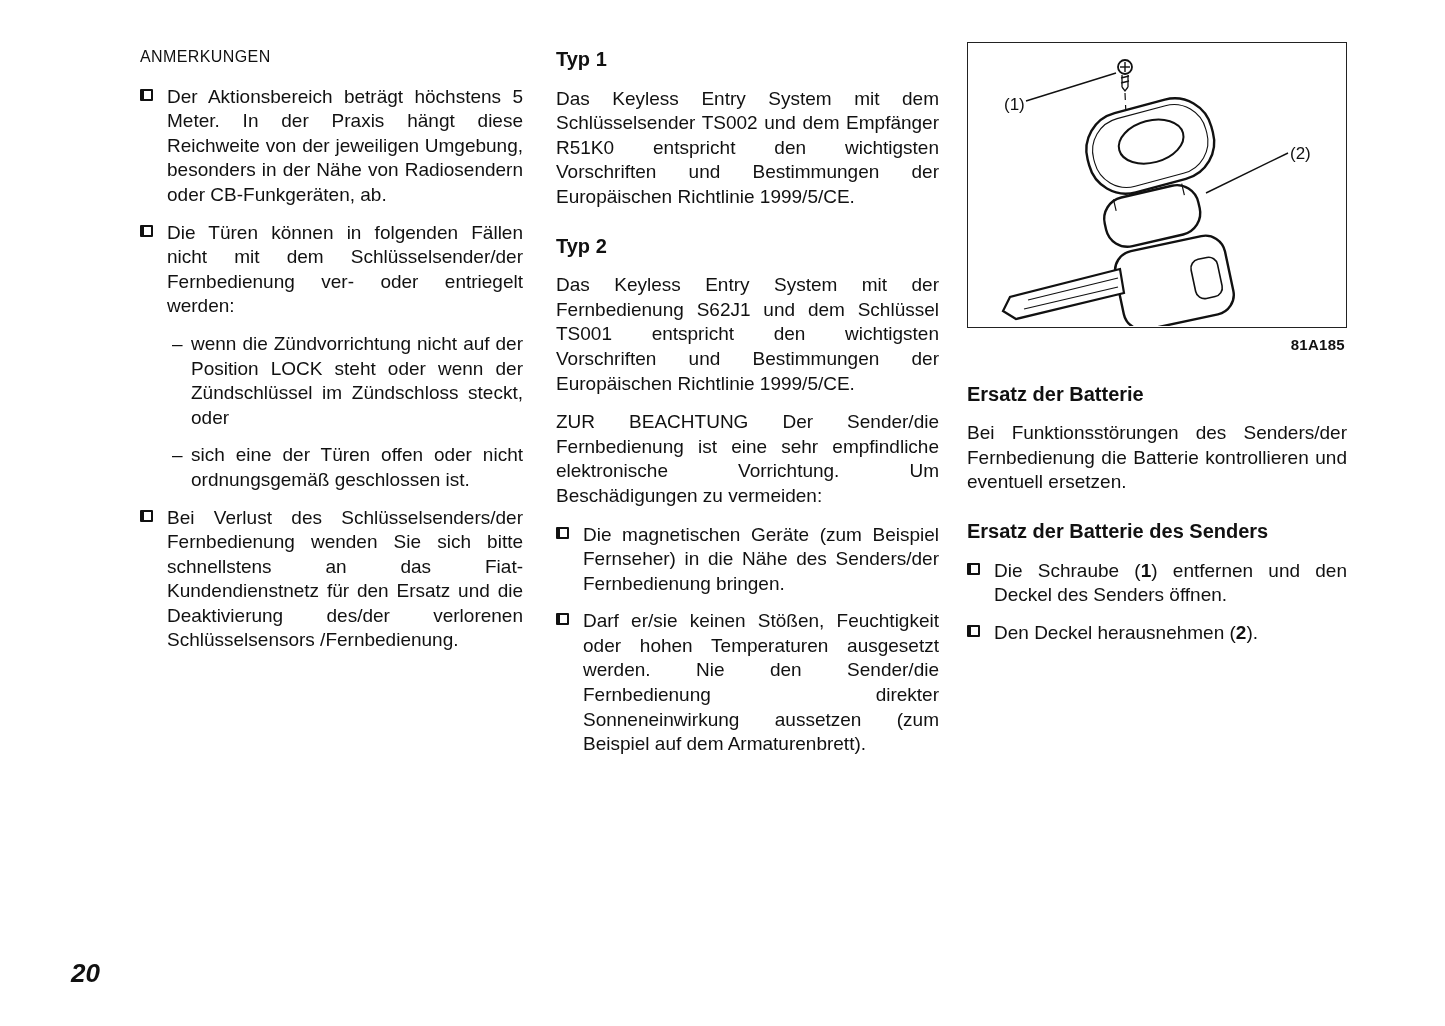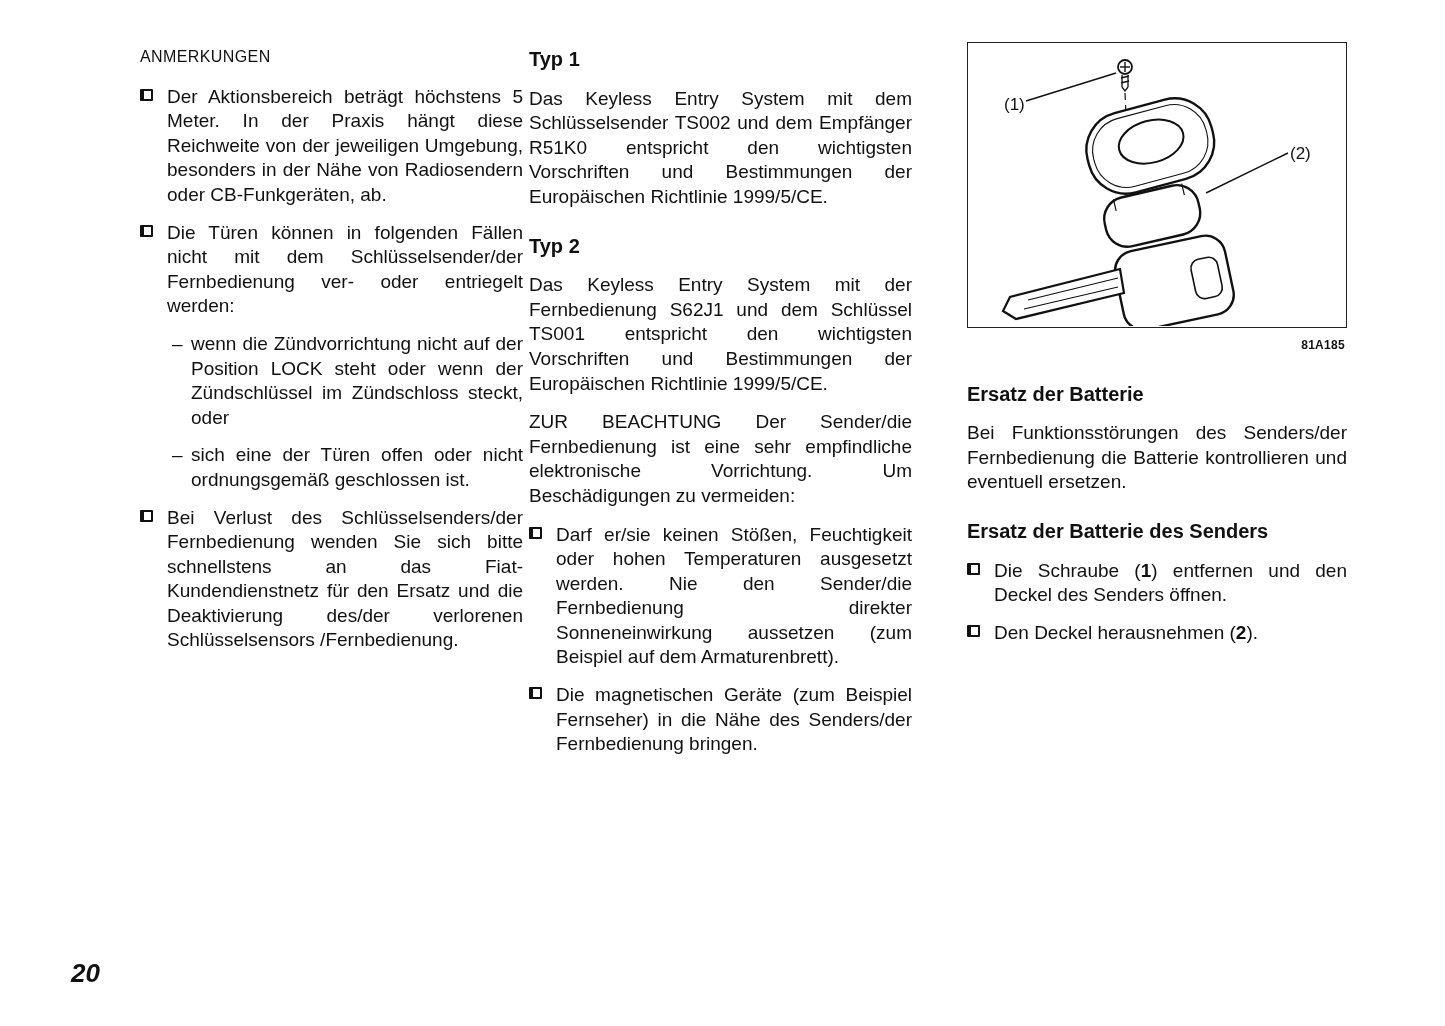--- a/index.html
+++ b/index.html
@@ -7,21 +7,21 @@
   body {
     width:1445px; height:1026px; position:relative; overflow:hidden;
     font-family:"Liberation Sans", sans-serif;
     color:#111111;
   }
   .col {
     position:absolute; top:45px; width:383px;
     font-size:19px; line-height:24.6px;
   }
   #col1 { left:140px; }
-  #col2 { left:529px; }
+  #col2 { left:556px; }
   #col3 { left:967px; top:42px; width:380px; }
 
   .caps-heading {
     font-size:16px; font-weight:normal; letter-spacing:0.4px;
     margin-bottom:15px; text-align:left;
   }
   .bold-heading {
     font-size:20px; font-weight:bold; text-align:left;
     margin:24px 0 15px 0;
   }
@@ -43,21 +43,21 @@
   .figure-box {
     position:relative; width:380px; height:286px;
     border:1.5px solid #222; background:#fff;
   }
   .fig-label {
     position:absolute; font-size:17px; color:#111;
   }
   #fig-label-1 { left:36px; top:50px; }
   #fig-label-2 { left:322px; top:99px; }
   .figure-caption {
-    text-align:right; font-size:12px; font-weight:bold;
+    text-align:right; font-size:15px; font-weight:bold;
     margin:5px 2px 14px 0; letter-spacing:0.3px;
   }
   .page-number {
     position:absolute; left:71px; top:958px;
     font-size:26px; font-weight:bold;font-style:italic;
   }
   b { font-weight:bold; }
   svg { display:block; }
 </style>
 </head>
@@ -103,28 +103,28 @@
   <p class="para">Das Keyless Entry System mit dem Schlüsselsender TS002 und dem Empfänger R51K0 entspricht den wichtigsten Vorschriften und Bestimmungen der Europäischen Richtlinie 1999/5/CE.</p>
 
   <div class="bold-heading">Typ 2</div>
   <p class="para">Das Keyless Entry System mit der Fernbedienung S62J1 und dem Schlüssel TS001 entspricht den wichtigsten Vorschriften und Bestimmungen der Europäischen Richtlinie 1999/5/CE.</p>
   <p class="para">ZUR BEACHTUNG Der Sender/die Fernbedienung ist eine sehr empfindliche elektronische Vorrichtung. Um Beschädigungen zu vermeiden:</p>
 
   <div class="bullet">
     <span class="marker">
         <span class="sq"></span>
       </span>
-    <div class="btext">Darf er/sie keinen Stößen, Feuchtigkeit oder hohen Temperaturen ausgesetzt werden. Nie den Sender/die Fernbedienung direkter Sonneneinwirkung aussetzen (zum Beispiel auf dem Armaturenbrett).</div>
+    <div class="btext">Die magnetischen Geräte (zum Beispiel Fernseher) in die Nähe des Senders/der Fernbedienung bringen.</div>
   </div>
 
   <div class="bullet">
     <span class="marker">
         <span class="sq"></span>
       </span>
-    <div class="btext">Die magnetischen Geräte (zum Beispiel Fernseher) in die Nähe des Senders/der Fernbedienung bringen.</div>
+    <div class="btext">Darf er/sie keinen Stößen, Feuchtigkeit oder hohen Temperaturen ausgesetzt werden. Nie den Sender/die Fernbedienung direkter Sonneneinwirkung aussetzen (zum Beispiel auf dem Armaturenbrett).</div>
   </div>
 </div>
 
 <div class="col" id="col3">
 
   <div class="figure-box">
     <svg width="377" height="283" viewBox="0 0 377 283">
 
       <line x1="58" y1="58" x2="148" y2="30" stroke="#111" stroke-width="1.4"></line>
 

